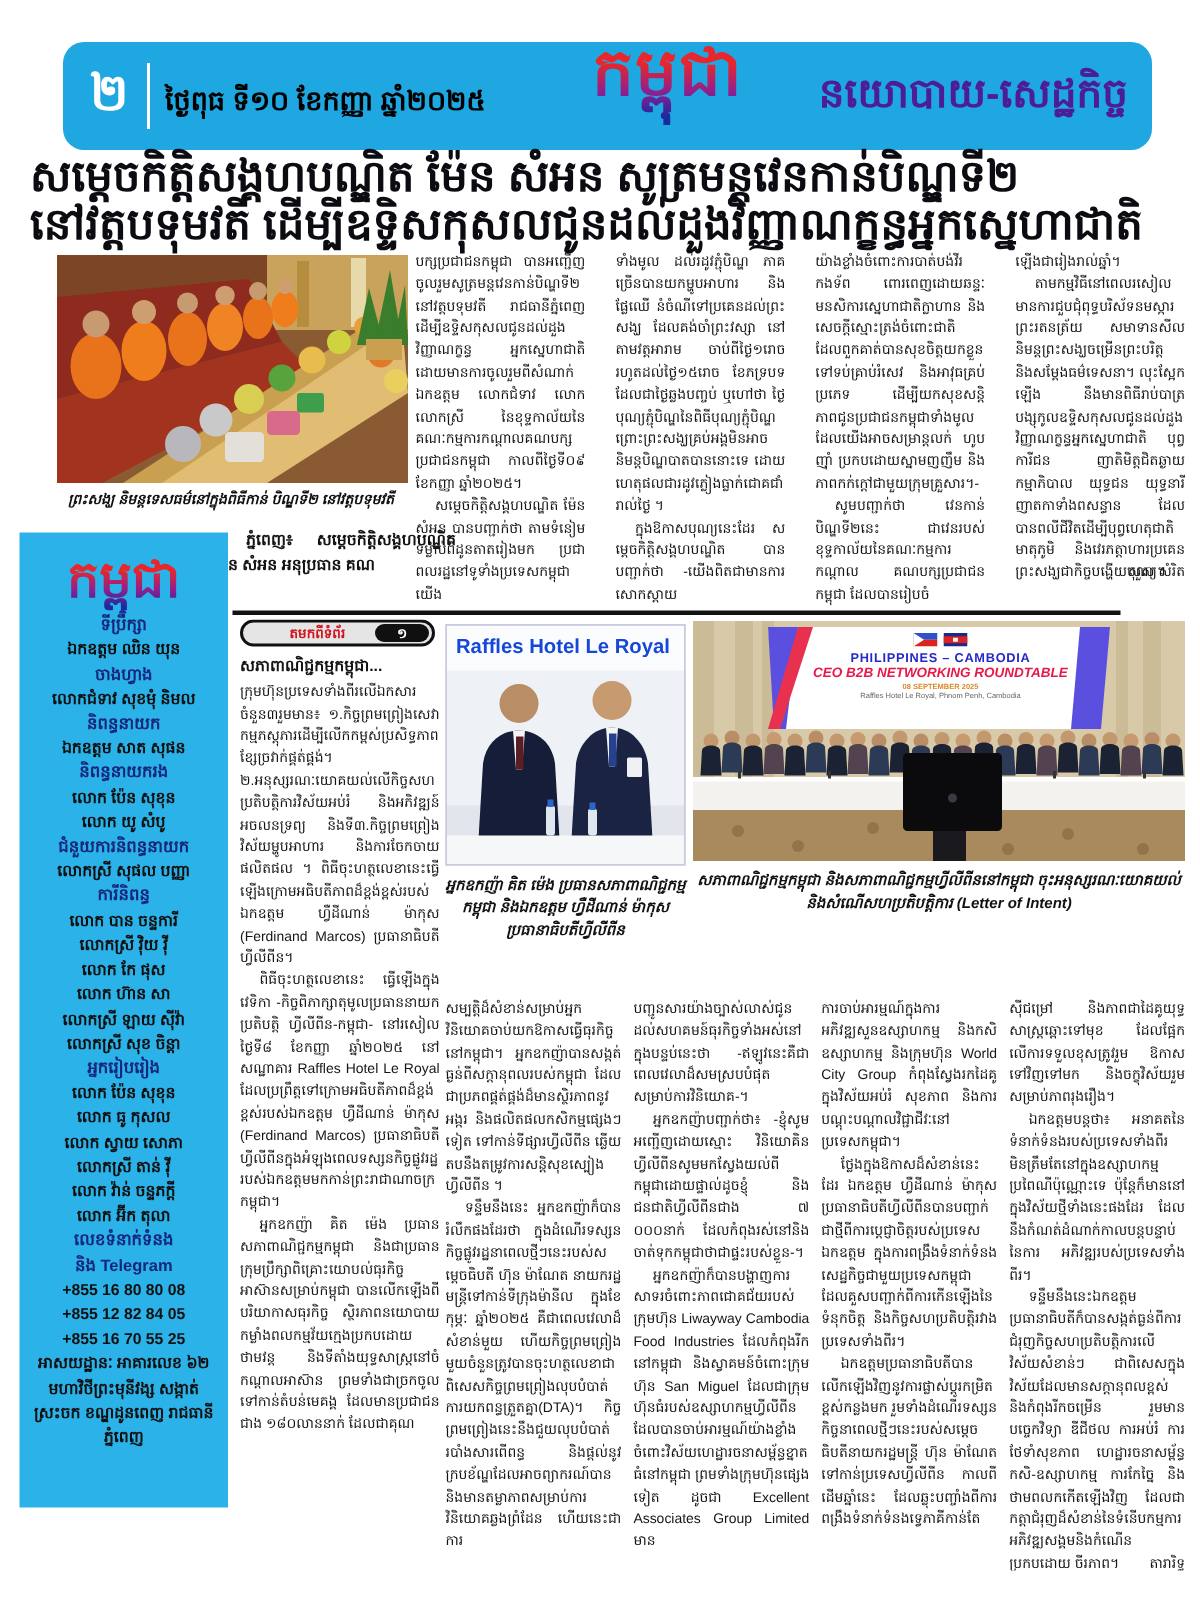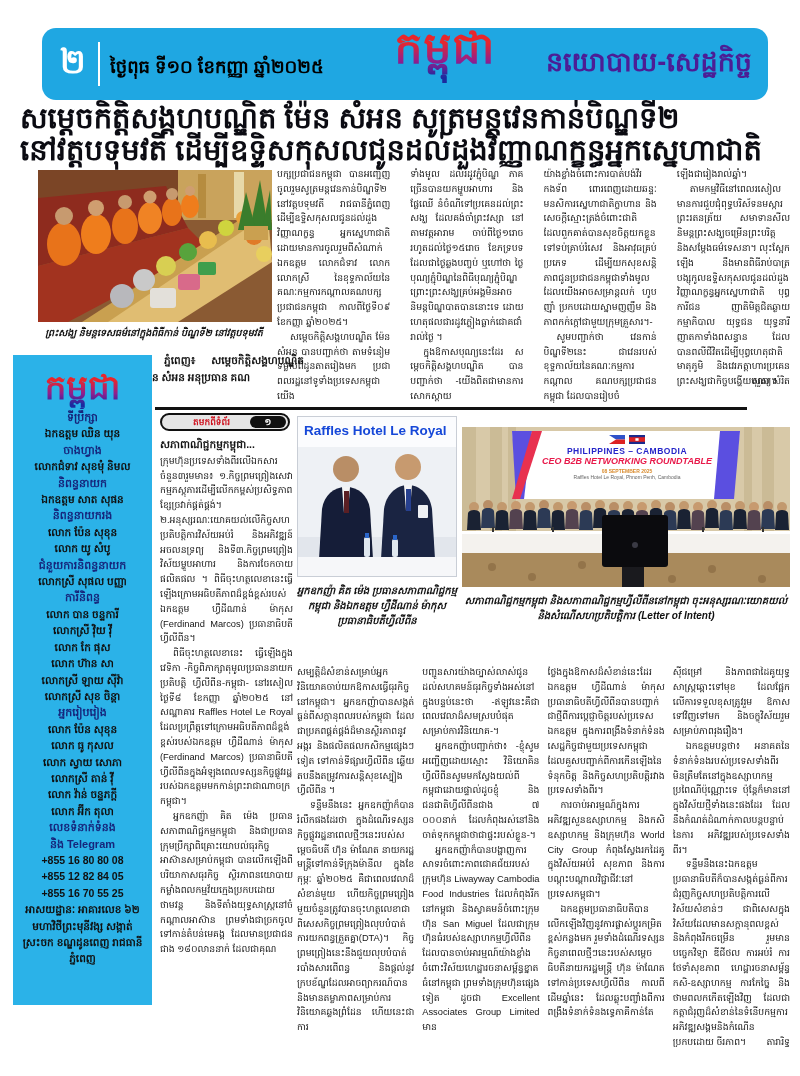--- a/index.html
+++ b/index.html
@@ -61,21 +61,21 @@
              box-sizing:border-box;margin-bottom:6px;}
   .cont-pill .tag{color:#cf1420;font-weight:bold;font-size:9px;}
   .cont-pill .pnum{background:#101010;color:#fff;border-radius:8px;width:36px;height:12px;
                    font-size:9px;font-weight:bold;text-align:center;line-height:12px;}
   .a2-lead{font-weight:bold;font-size:10.5px;margin-bottom:2px;}
 
   .fig1{position:absolute;left:137px;top:3px;width:160px;}
   .fig1 .img{position:relative;width:158px;height:159px;border:1px solid #c9ced6;background:#c4b5fd;overflow:hidden;}
   .raffles-txt{position:absolute;left:6px;top:6px;width:200px;font-size:13.5px;font-weight:bold;
                color:#1547d8;white-space:nowrap;overflow:hidden;}
-  .fig2{position:absolute;left:302px;top:14px;width:328px;}
+  .fig2{position:absolute;left:302px;top:1px;width:328px;}
   .fig2 .img{position:relative;width:328px;height:160px;background:#d8c9a8;overflow:hidden;}
   .fig-cap{margin-top:6px;text-align:center;font-size:10px;font-style:italic;font-weight:600;
            line-height:15px;color:#111;}
   .banner-overlay{position:absolute;left:60px;top:8px;width:210px;text-align:center;}
   .flags{display:flex;justify-content:center;gap:4px;margin-bottom:2px;}
   .banner-title{font-size:8.5px;font-weight:bold;color:#2626c9;letter-spacing:.5px;}
   .banner-sub{font-size:9px;font-weight:bold;font-style:italic;color:#e8194a;}
   .banner-date{font-size:5px;font-weight:bold;color:#d98a2b;margin-top:2px;}
   .banner-venue{font-size:5px;color:#666;}
 
@@ -368,22 +368,22 @@
       <div class="col">
           <p class="par">សម្បត្តិដ៏សំខាន់សម្រាប់អ្នកវិនិយោគចាប់យកឱកាសធ្វើធុរកិច្ចនៅកម្ពុជា។ អ្នកឧកញ៉ាបានសង្កត់ធ្ងន់ពីសក្តានុពលរបស់កម្ពុជា ដែលជាប្រភពផ្គត់ផ្គង់ដ៏មានស្ថិរភាពនូវអង្ករ និងផលិតផលកសិកម្មផ្សេងៗទៀត ទៅកាន់ទីផ្សារហ្វីលីពីន ឆ្លើយតបនឹងតម្រូវការសន្តិសុខស្បៀងហ្វីលីពីន ។</p>
           <p class="par">ទន្ទឹមនឹងនេះ អ្នកឧកញ៉ាក៏បានរំលឹកផងដែរថា ក្នុងដំណើរទស្សនកិច្ចផ្លូវរដ្ឋនាពេលថ្មីៗនេះរបស់សម្តេចធិបតី ហ៊ុន ម៉ាណែត នាយករដ្ឋមន្ត្រីទៅកាន់ទីក្រុងម៉ានីល ក្នុងខែកុម្ភៈ ឆ្នាំ២០២៥ គឺជាពេលវេលាដ៏សំខាន់មួយ ហើយកិច្ចព្រមព្រៀងមួយចំនួនត្រូវបានចុះហត្ថលេខាជាពិសេសកិច្ចព្រមព្រៀងលុបបំបាត់ការយកពន្ធត្រួតគ្នា(DTA)។ កិច្ចព្រមព្រៀងនេះនឹងជួយលុបបំបាត់របាំងសារពើពន្ធ និងផ្តល់នូវក្របខ័ណ្ឌដែលអាចព្យាករណ៍បាន និងមានតម្លាភាពសម្រាប់ការវិនិយោគឆ្លងព្រំដែន ហើយនេះជាការ</p>
         </div>
       <div class="col">
           <p class="par">បញ្ជូនសារយ៉ាងច្បាស់លាស់ជូនដល់សហគមន៍ធុរកិច្ចទាំងអស់នៅក្នុងបន្ទប់នេះថា -ឥឡូវនេះគឺជាពេលវេលាដ៏សមស្របបំផុតសម្រាប់ការវិនិយោគ-។</p>
           <p class="par">អ្នកឧកញ៉ាបញ្ជាក់ថា៖ -ខ្ញុំសូមអញ្ជើញដោយស្មោះ វិនិយោគិនហ្វីលីពីនសូមមកស្វែងយល់ពីកម្ពុជាដោយផ្ទាល់ដូចខ្ញុំ និងជនជាតិហ្វីលីពីនជាង ៧ ០០០នាក់ ដែលកំពុងរស់នៅនិងចាត់ទុកកម្ពុជាថាជាផ្ទះរបស់ខ្លួន-។</p>
           <p class="par">អ្នកឧកញ៉ាក៏បានបង្ហាញការសាទរចំពោះភាពជោគជ័យរបស់ក្រុមហ៊ុន Liwayway Cambodia Food Industries ដែលកំពុងរីកនៅកម្ពុជា និងស្វាគមន៍ចំពោះក្រុមហ៊ុន San Miguel ដែលជាក្រុមហ៊ុនធំរបស់ឧស្សាហកម្មហ្វីលីពីន ដែលបានចាប់អារម្មណ៍យ៉ាងខ្លាំងចំពោះវិស័យហេដ្ឋារចនាសម្ព័ន្ធខ្នាតធំនៅកម្ពុជា ព្រមទាំងក្រុមហ៊ុនផ្សេងទៀត ដូចជា Excellent Associates Group Limited មាន</p>
         </div>
       <div class="col">
+          <p class="par">ការចាប់អារម្មណ៍ក្នុងការអភិវឌ្ឍសួនឧស្សាហកម្ម និងកសិឧស្សាហកម្ម និងក្រុមហ៊ុន World City Group កំពុងស្វែងរកដៃគូក្នុងវិស័យអប់រំ សុខភាព និងការបណ្តុះបណ្តាលវិជ្ជាជីវៈនៅប្រទេសកម្ពុជា។</p>
           <p class="par">ថ្លែងក្នុងឱកាសដ៏សំខាន់នេះដែរ ឯកឧត្តម ហ្វឺដីណាន់ ម៉ាកុស ប្រធានាធិបតីហ្វីលីពីនបានបញ្ជាក់ជាថ្មីពីការប្តេជ្ញាចិត្តរបស់ប្រទេសឯកឧត្តម ក្នុងការពង្រឹងទំនាក់ទំនងសេដ្ឋកិច្ចជាមួយប្រទេសកម្ពុជា ដែលគួសបញ្ជាក់ពីការកើនឡើងនៃទំនុកចិត្ត និងកិច្ចសហប្រតិបត្តិរវាងប្រទេសទាំងពីរ។</p>
-          <p class="par">ការចាប់អារម្មណ៍ក្នុងការអភិវឌ្ឍសួនឧស្សាហកម្ម និងកសិឧស្សាហកម្ម និងក្រុមហ៊ុន World City Group កំពុងស្វែងរកដៃគូក្នុងវិស័យអប់រំ សុខភាព និងការបណ្តុះបណ្តាលវិជ្ជាជីវៈនៅប្រទេសកម្ពុជា។</p>
           <p class="par">ឯកឧត្តមប្រធានាធិបតីបានលើកឡើងវិញនូវការផ្លាស់ប្តូរកម្រិតខ្ពស់កន្លងមក រួមទាំងដំណើរទស្សនកិច្ចនាពេលថ្មីៗនេះរបស់សម្តេចធិបតីនាយករដ្ឋមន្ត្រី ហ៊ុន ម៉ាណែត ទៅកាន់ប្រទេសហ្វីលីពីន កាលពីដើមឆ្នាំនេះ ដែលឆ្លុះបញ្ចាំងពីការពង្រឹងទំនាក់ទំនងទ្វេភាគីកាន់តែ</p>
         </div>
       <div class="col">
         <div>
             <p class="par">ស៊ីជម្រៅ និងភាពជាដៃគូយុទ្ធសាស្ត្រឆ្ពោះទៅមុខ ដែលផ្អែកលើការទទួលខុសត្រូវរួម ឱកាសទៅវិញទៅមក និងចក្ខុវិស័យរួមសម្រាប់ភាពរុងរឿង។</p>
             <p class="par">ឯកឧត្តមបន្តថា៖ អនាគតនៃទំនាក់ទំនងរបស់ប្រទេសទាំងពីរមិនត្រឹមតែនៅក្នុងឧស្សាហកម្មប្រពៃណីប៉ុណ្ណោះទេ ប៉ុន្តែក៏មាននៅក្នុងវិស័យថ្មីទាំងនេះផងដែរ ដែលនឹងកំណត់ដំណាក់កាលបន្តបន្ទាប់នៃការ អភិវឌ្ឍរបស់ប្រទេសទាំងពីរ។</p>
             <p class="par">ទន្ទឹមនឹងនេះឯកឧត្តមប្រធានាធិបតីក៏បានសង្កត់ធ្ងន់ពីការជំរុញកិច្ចសហប្រតិបត្តិការលើវិស័យសំខាន់ៗ ជាពិសេសក្នុងវិស័យដែលមានសក្តានុពលខ្ពស់ និងកំពុងរីកចម្រើន រួមមាន បច្ចេកវិទ្យា ឌីជីថល ការអប់រំ ការថែទាំសុខភាព ហេដ្ឋារចនាសម្ព័ន្ធ កសិ-ឧស្សាហកម្ម ការកែច្នៃ និងថាមពលកកើតឡើងវិញ ដែលជាកត្តាជំរុញដ៏សំខាន់នៃទំនើបកម្មការអភិវឌ្ឍសង្គមនិងកំណើនប្រកបដោយ ចីរភាព។</p>
           </div>
         <div class="author-line">តារារិទ្ធ</div>
       </div>

